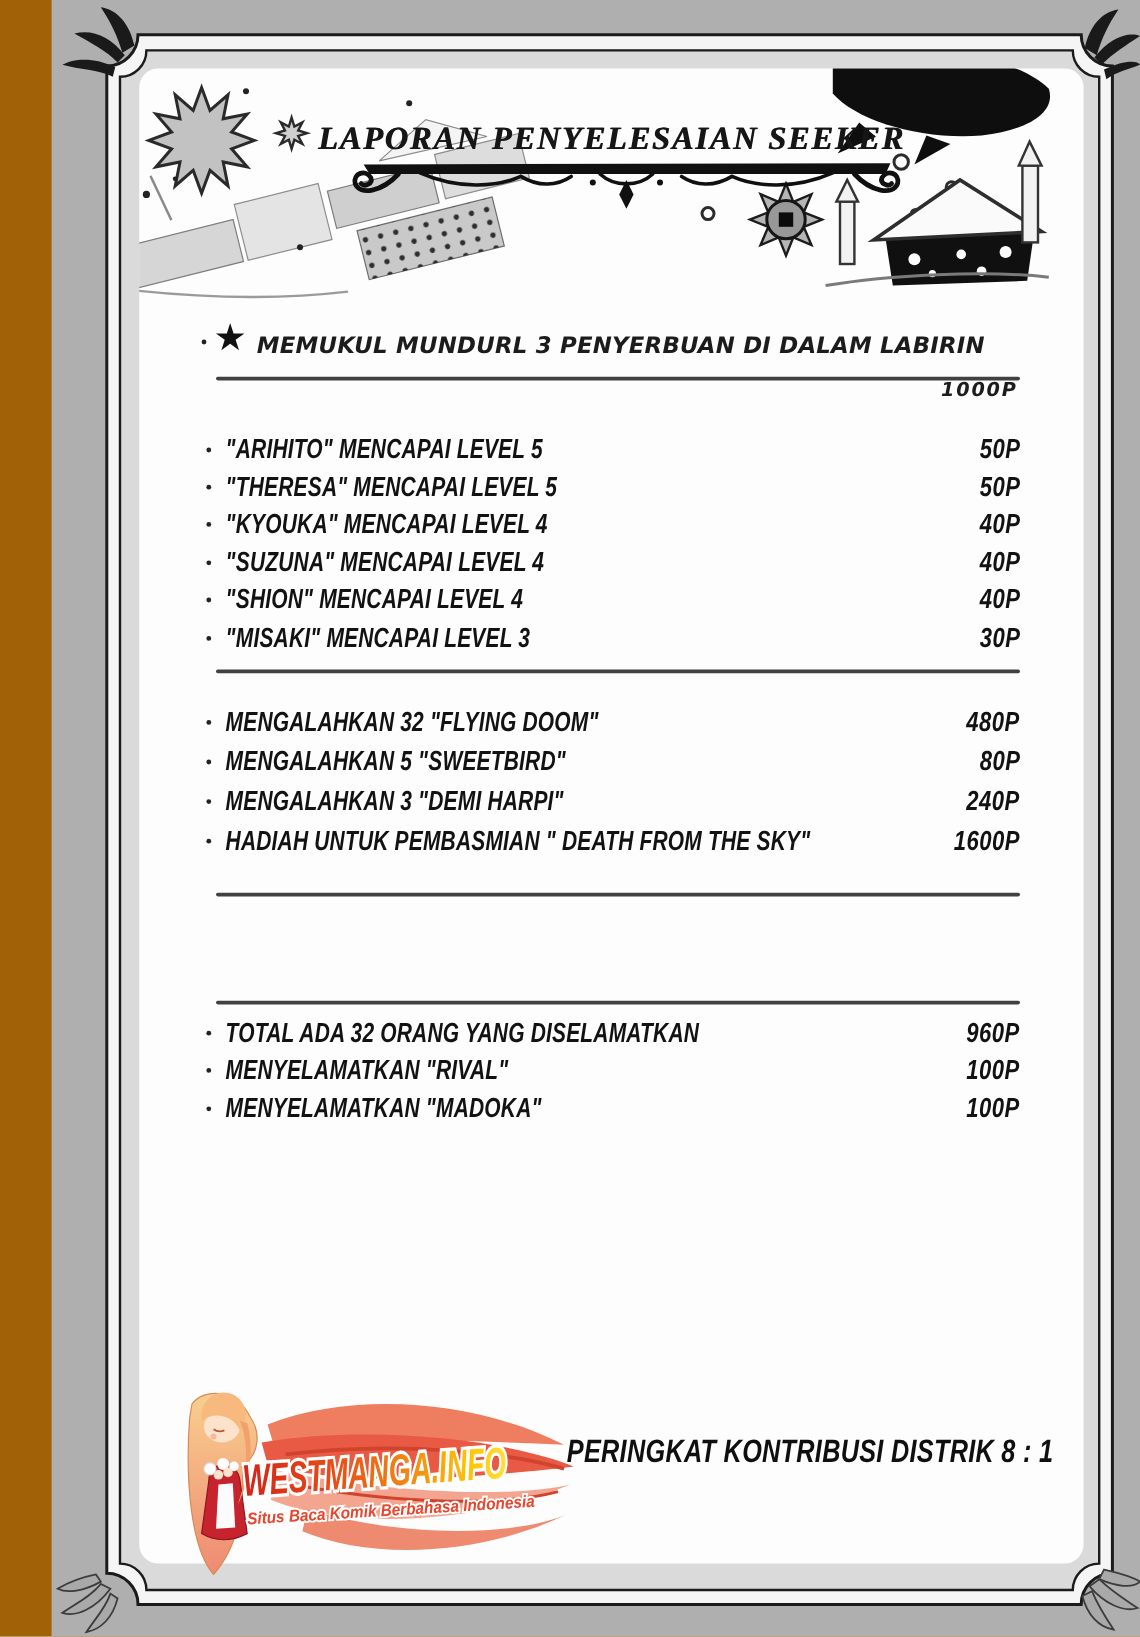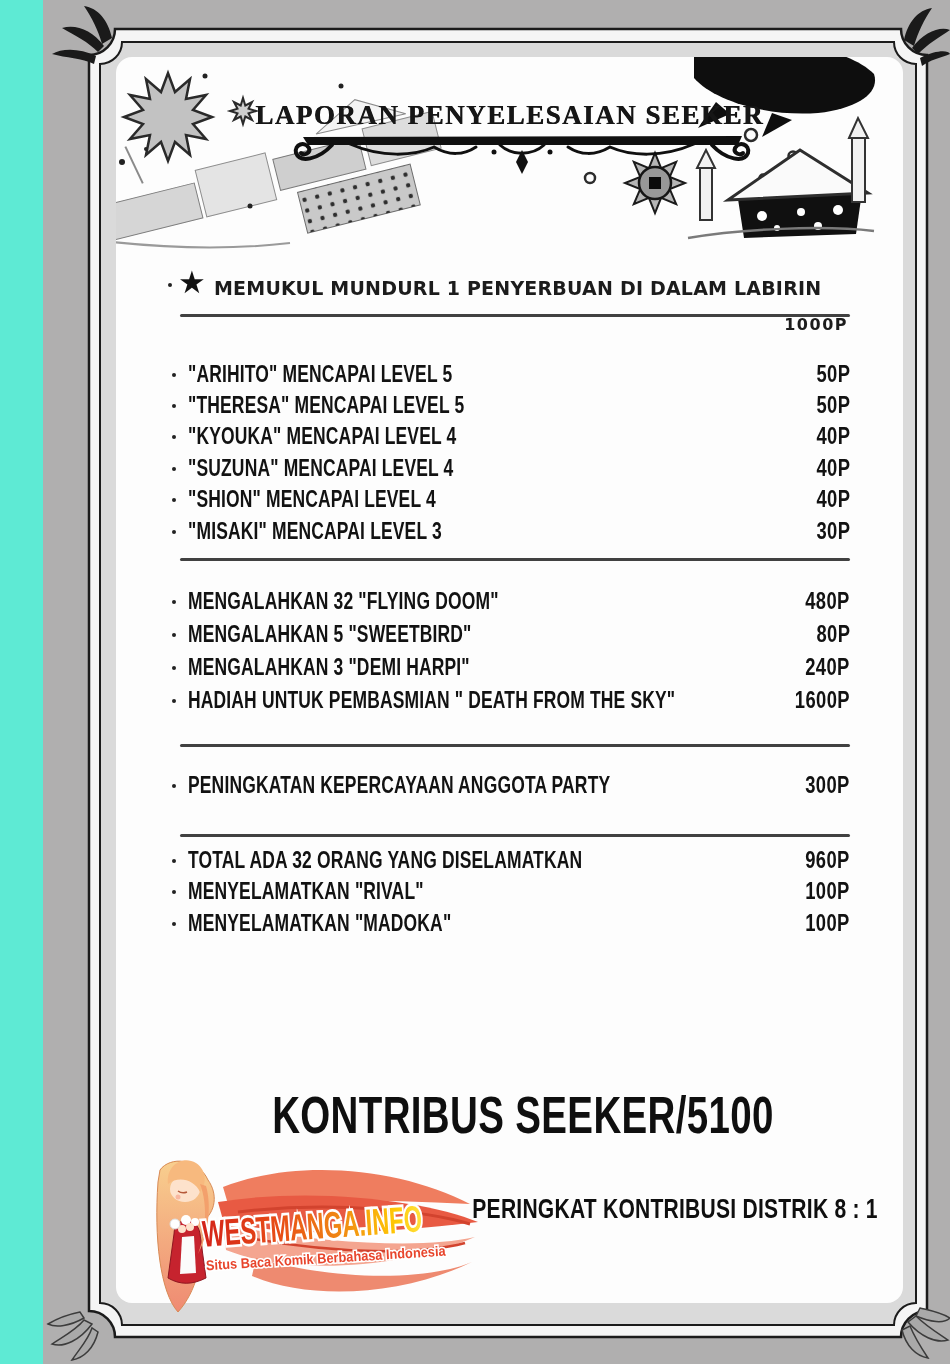--- a/index.html
+++ b/index.html
@@ -1,18 +1,18 @@
 <!DOCTYPE html>
 <html><head>
 <meta charset="utf-8">
 <style>
   html,body { margin:0; padding:0; }
   .page {
     position:relative; width:950px; height:1364px; overflow:hidden;
-    background:#5eead4; font-family:"Liberation Sans", sans-serif; color:#141414;
+    background:#a16207; font-family:"Liberation Sans", sans-serif; color:#141414;font-style:italic;
   }
   .bg-svg, .wm-svg { position:absolute; pointer-events:none; }
   .bg-svg { left:0; top:0; }
 
   
   .title {
     position:absolute; left:116px; top:100px; width:787px; text-align:center;
     font-family:"Liberation Serif", serif; font-weight:bold; font-size:27px;
     letter-spacing:1.5px; color:#161616; text-shadow:0.6px 0 #161616;
     white-space:nowrap;
@@ -188,21 +188,21 @@
         <circle cx="550" cy="152" r="2.5" fill="#101010"></circle>
       </g>
     </g>
   </svg>
 
   <div class="title">LAPORAN PENYELESAIAN SEEKER</div>
 
   <div class="hl">
     <span class="hl-dot"></span>
     <span class="hl-star">★</span>
-    <span class="hl-label">MEMUKUL MUNDURL 1 PENYERBUAN DI DALAM LABIRIN</span>
+    <span class="hl-label">MEMUKUL MUNDURL 3 PENYERBUAN DI DALAM LABIRIN</span>
     <span class="hl-pts">1000P</span>
   </div>
 
   <div class="rule rule1"></div>
   <div class="rule rule2"></div>
   <div class="rule rule3"></div>
   <div class="rule rule4"></div>
 
   <div class="sec sec1">
 
@@ -263,28 +263,20 @@
         <span class="pts">240P</span>
       </div>
 
       <div class="row">
         <span class="dot"></span>
         <span class="lbl">HADIAH UNTUK PEMBASMIAN " DEATH FROM THE SKY"</span>
         <span class="pts">1600P</span>
       </div>
     </div>
 
-  <div class="sec sec3">
-
-      <div class="row">
-        <span class="dot"></span>
-        <span class="lbl">PENINGKATAN KEPERCAYAAN ANGGOTA PARTY</span>
-        <span class="pts">300P</span>
-      </div>
-    </div>
 
   <div class="sec sec4">
 
       <div class="row">
         <span class="dot"></span>
         <span class="lbl">TOTAL ADA 32 ORANG YANG DISELAMATKAN</span>
         <span class="pts">960P</span>
       </div>
 
       <div class="row">
@@ -293,23 +285,20 @@
         <span class="pts">100P</span>
       </div>
 
       <div class="row">
         <span class="dot"></span>
         <span class="lbl">MENYELAMATKAN "MADOKA"</span>
         <span class="pts">100P</span>
       </div>
     </div>
 
-  <div class="kontrib">
-    <span>KONTRIBUS SEEKER/5100</span>
-  </div>
 
   <svg class="wm-svg" style="left:138px; top:1142px;" width="345" height="175" viewBox="0 0 345 175">
     <defs>
       <linearGradient id="wmGrad" x1="0" y1="0" x2="1" y2="0">
         <stop offset="0" stop-color="#d3231a"></stop>
         <stop offset="0.35" stop-color="#e84d16"></stop>
         <stop offset="0.62" stop-color="#f08714"></stop>
         <stop offset="0.88" stop-color="#ffc805"></stop>
         <stop offset="1" stop-color="#ffe13d"></stop>
       </linearGradient>

